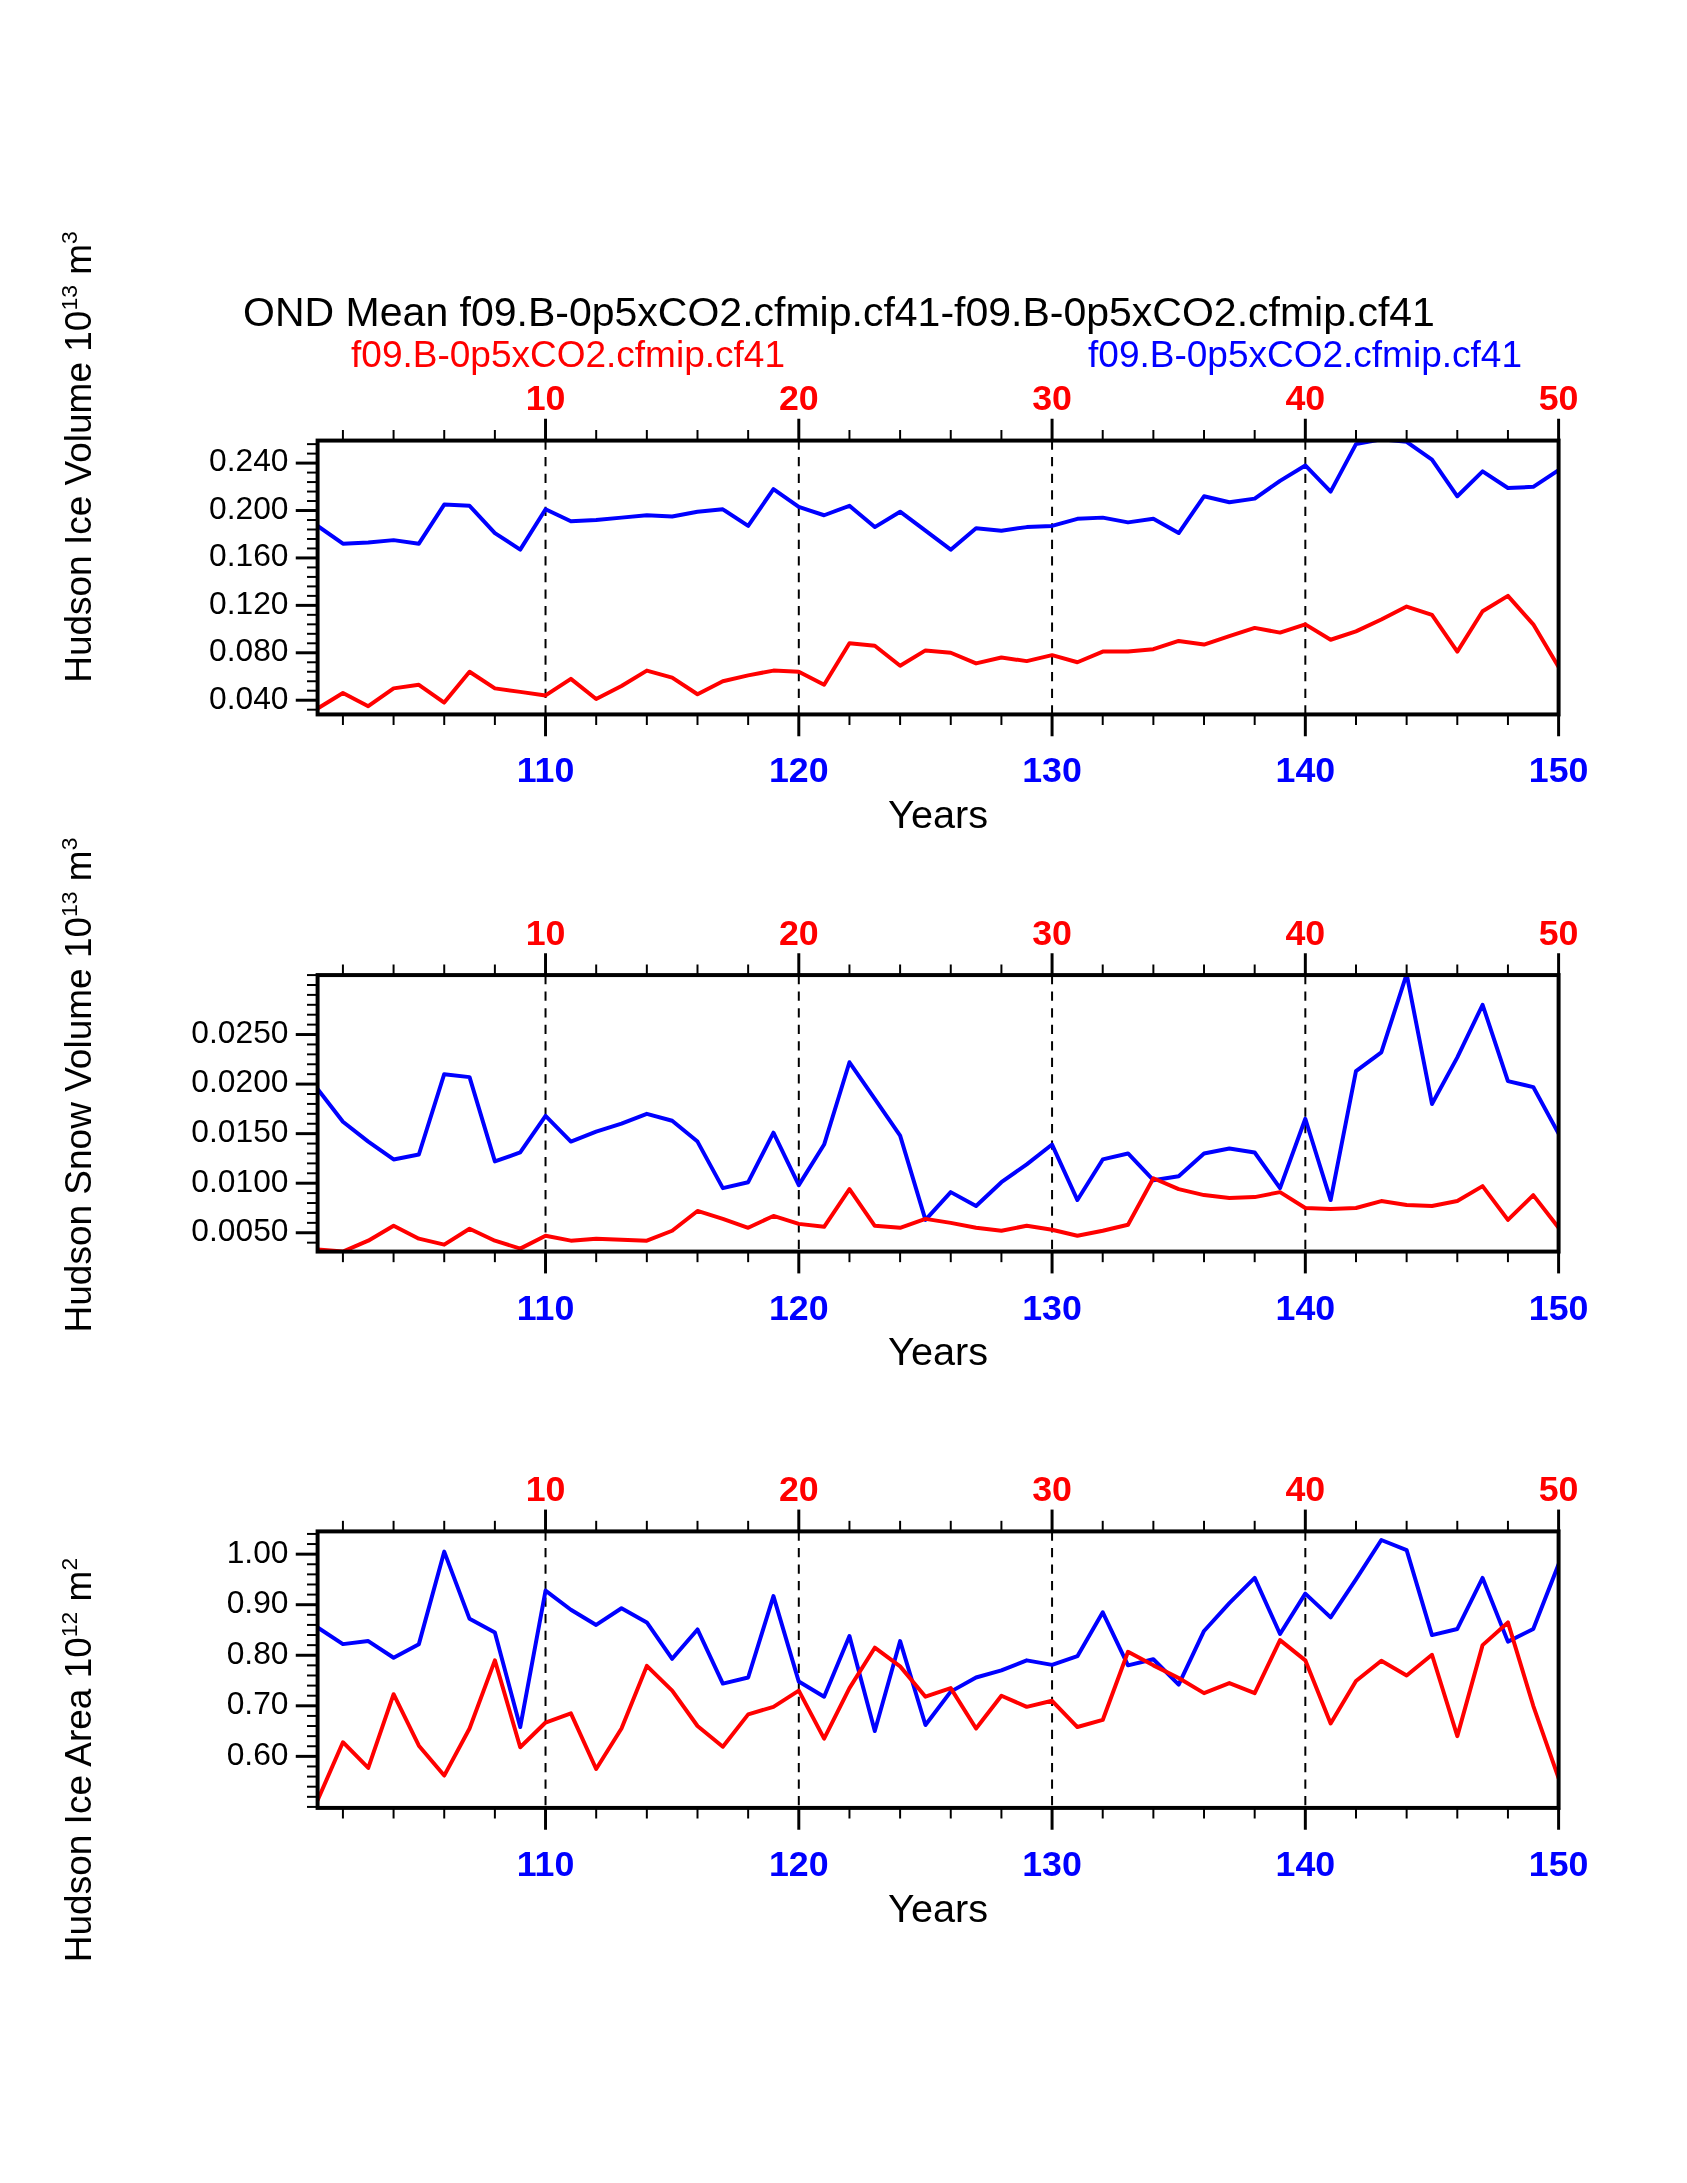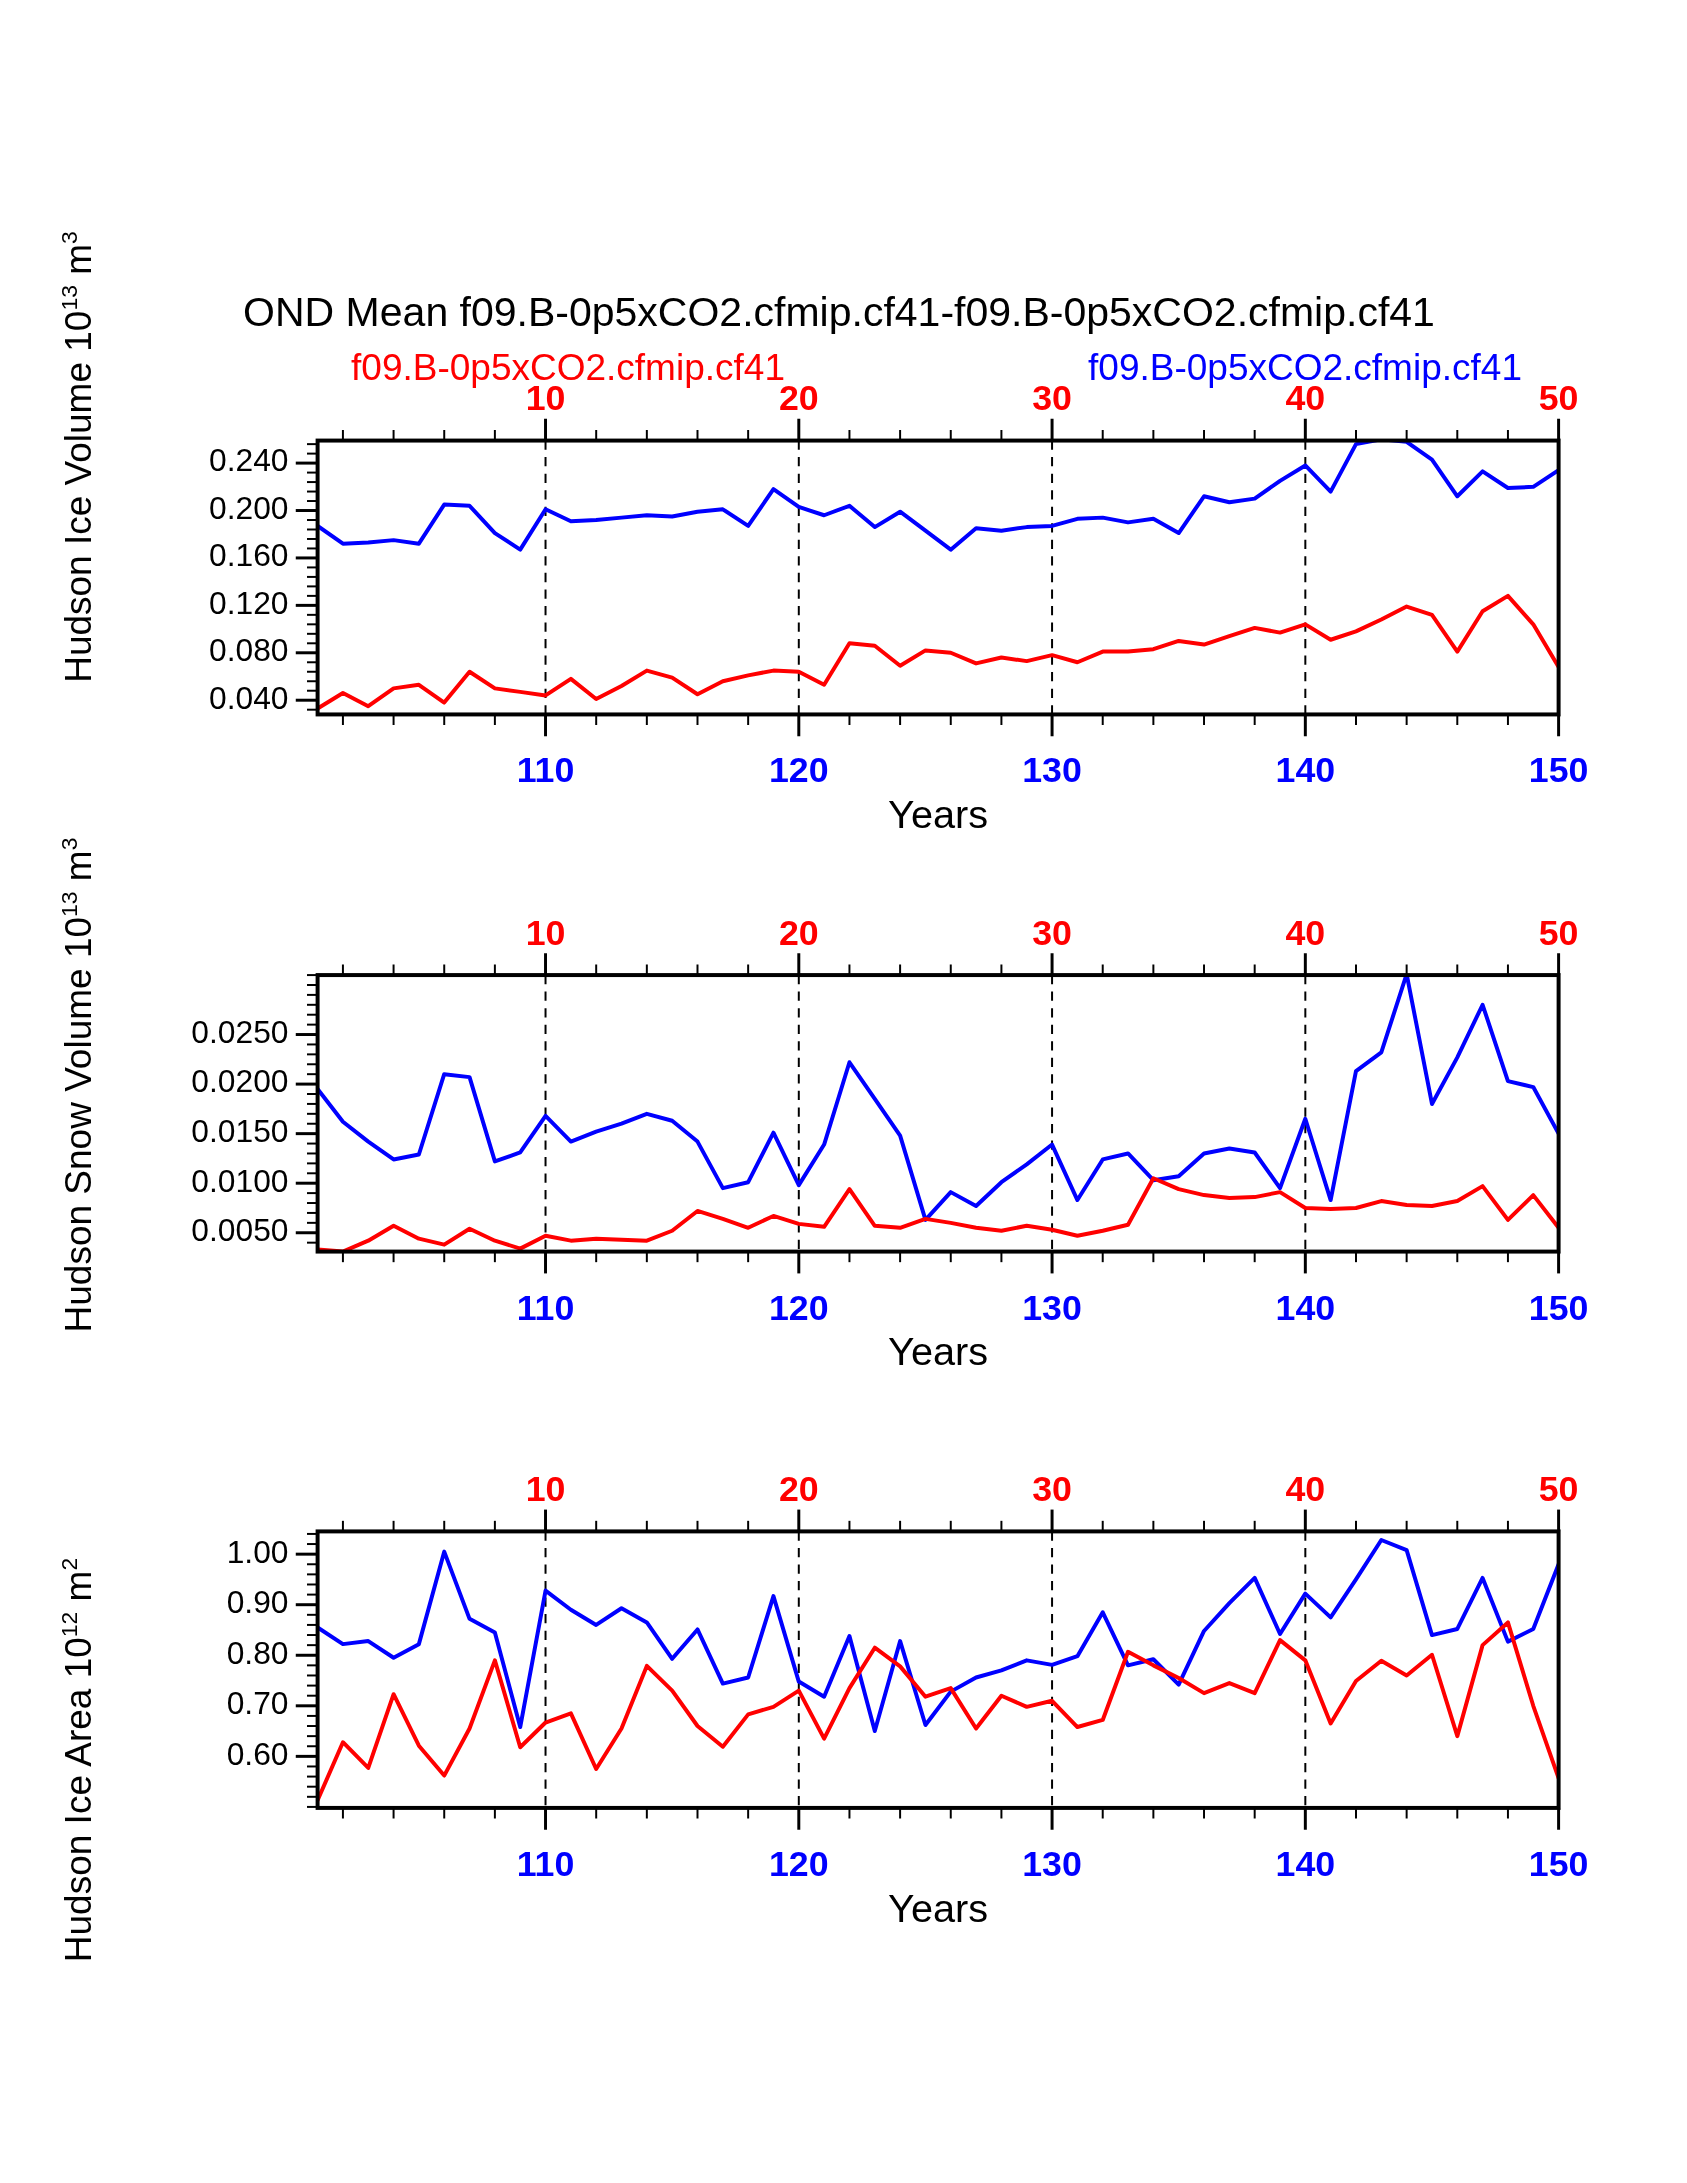--- a/index.html
+++ b/index.html
@@ -9,21 +9,21 @@
     background:#ffffff;
     font-family:"Liberation Sans", sans-serif;
     overflow:hidden;
   }
   .title{
     position:absolute; left:839px; top:257px;
     transform:translateX(-50%);
     font-size:41px; color:#000000; white-space:nowrap;margin-top:32px;
   }
   .legend-label{
-    position:absolute; top:347px;
+    position:absolute; top:334px;
     transform:translateX(-50%);
     font-size:37px; white-space:nowrap;
   }
   .legend-red{ left:568px; color:#ff0000; }
   .legend-blue{ left:1305px; color:#0000ff; }
   .ylabel{
     position:absolute;
     transform:translate(-50%,-50%) rotate(-90deg);
     font-size:37px; color:#000; white-space:nowrap;
   }

